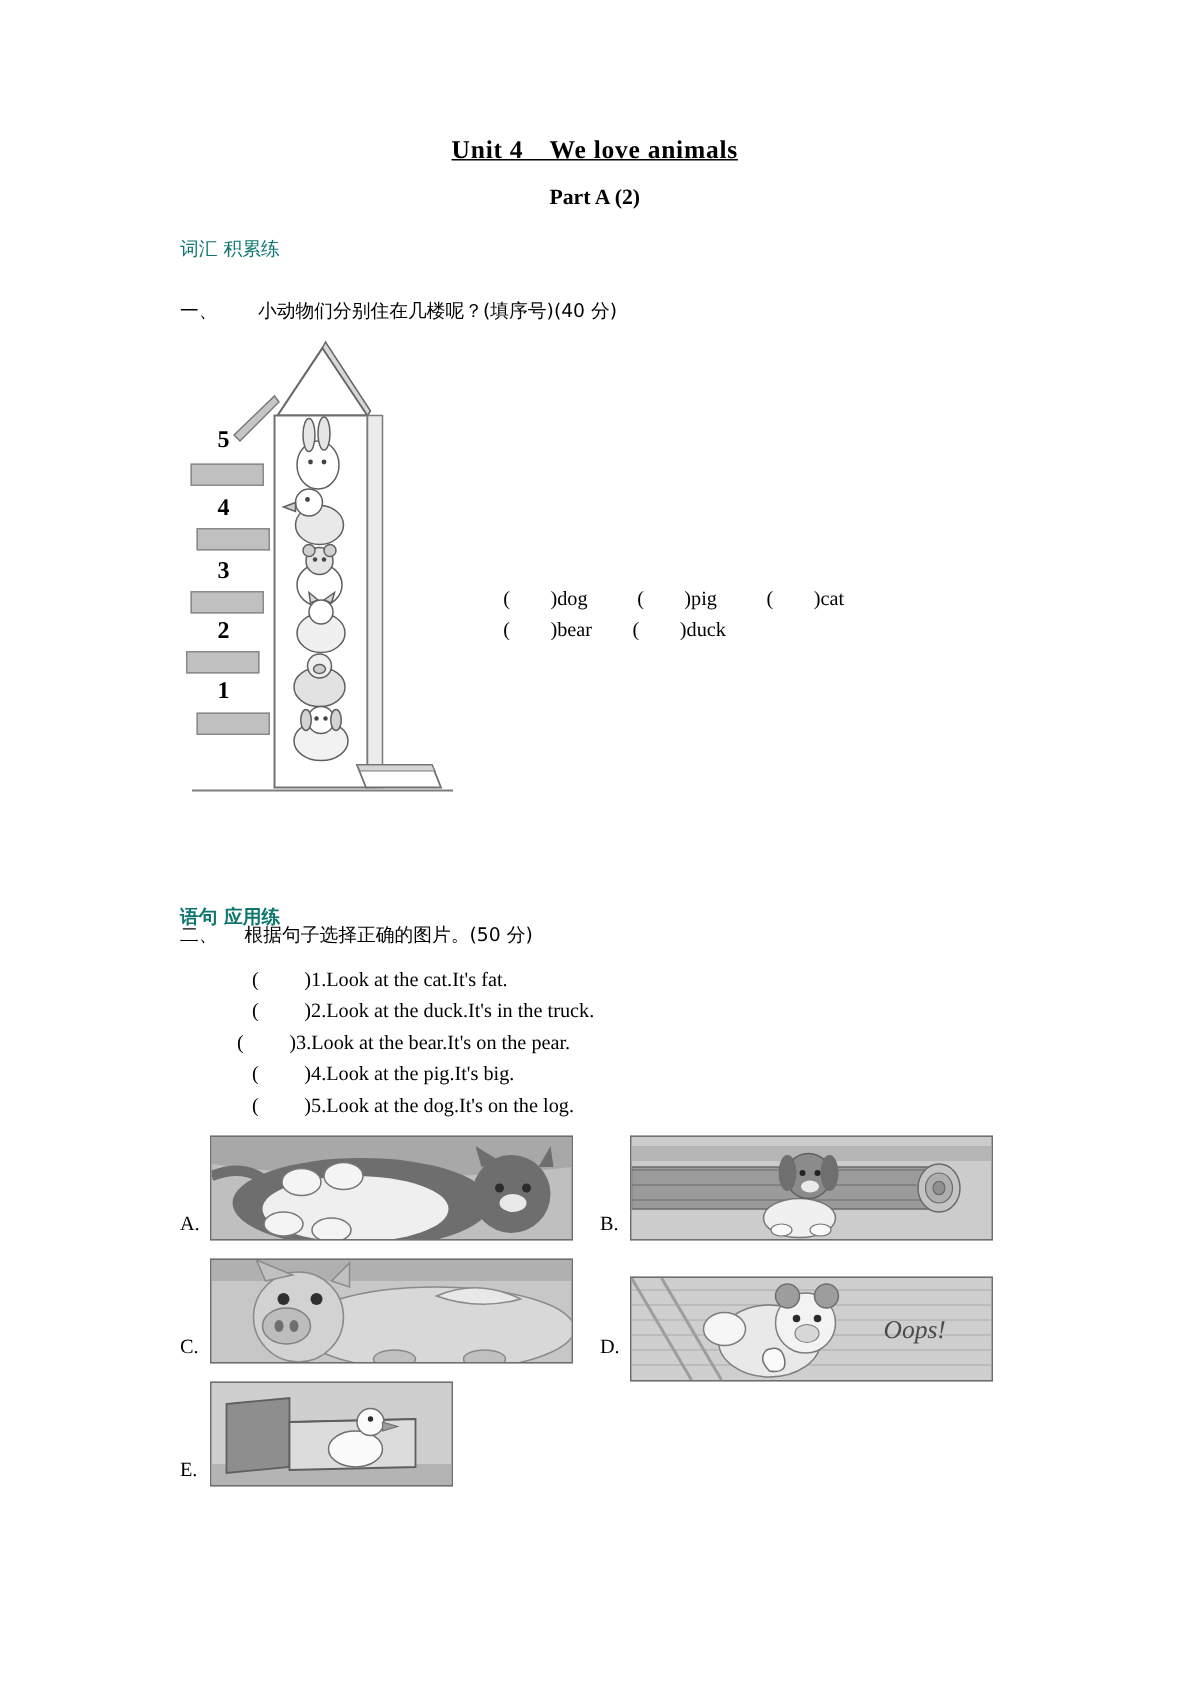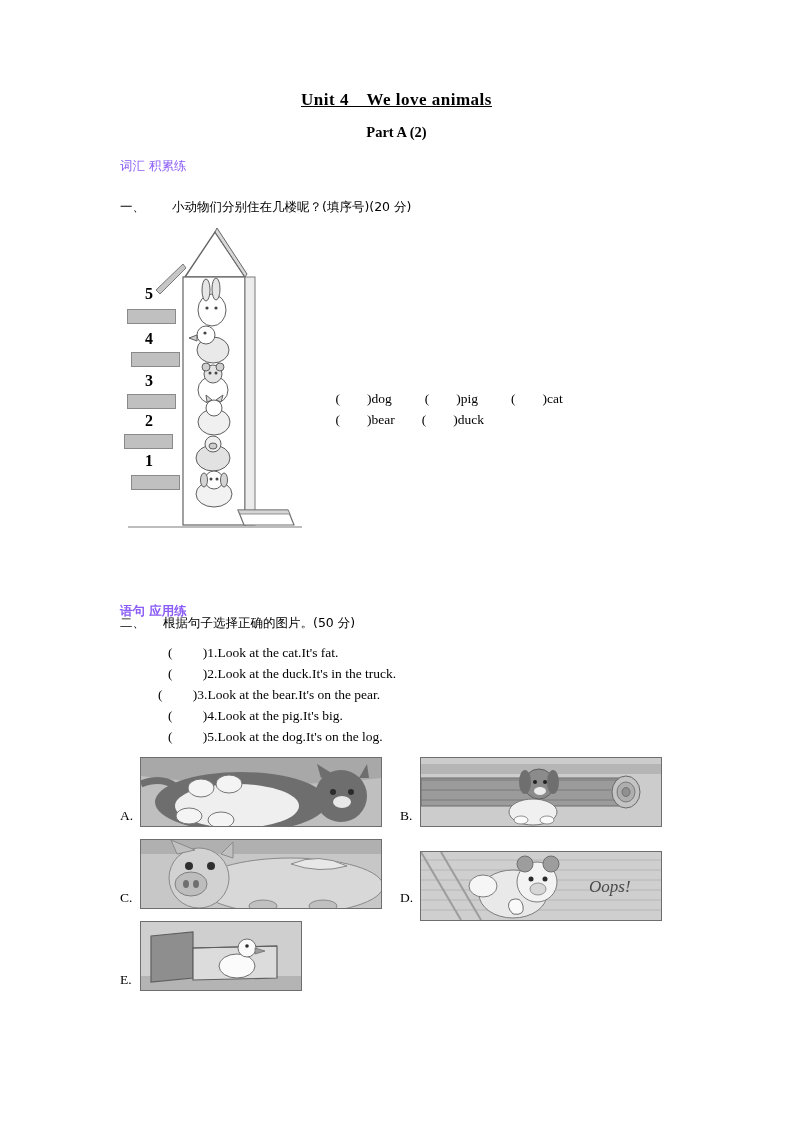--- a/index.html
+++ b/index.html
@@ -36,21 +36,21 @@
     left: 0; top: 124px;
     width: 793px;
     text-align: center;
     font-size: 14.5px;
     font-weight: bold;
   }
   .section-head {
     position: absolute;
     font-size: 12.5px;
     font-family: "DejaVu Sans", sans-serif;
-    color: #8b5cf6;
+    color: #0f766e;
   }
   .q-line {
     position: absolute;
     font-size: 13px;
     font-family: "Liberation Serif", serif;
   }
   .cjk {
     font-family: "DejaVu Sans", sans-serif;
     font-size: 12.5px;
   }
@@ -94,21 +94,21 @@
 <body>
 
 <div class="page">
 
   <div class="title">Unit 4　We love animals</div>
   <div class="subtitle">Part A (2)</div>
 
   <div class="section-head" style="left:120px; top:158px;">词汇  积累练</div>
 
   <div class="q-line cjk" style="left:120px; top:199px;">一、</div>
-  <div class="q-line cjk" style="left:172px; top:199px;">小动物们分别住在几楼呢？(填序号)(20 分)</div>
+  <div class="q-line cjk" style="left:172px; top:199px;">小动物们分别住在几楼呢？(填序号)(40 分)</div>
 
   <svg class="illustration" style="position:absolute; left:120px; top:222px;" width="190" height="315" viewBox="0 0 190 315">
 
     <path d="M8 305 L182 305" stroke="#7d7d7d" stroke-width="1.2" fill="none"></path>
 
     <path d="M65 55 L95 10 L125 55 Z" fill="#ffffff" stroke="#666" stroke-width="1.4"></path>
     <path d="M95 10 L97 6 L127 52 L125 55 Z" fill="#d8d8d8" stroke="#666" stroke-width="1"></path>
 
     <path d="M36 68 L63 42 L66 46 L40 72 Z" fill="#c6c6c6" stroke="#7a7a7a" stroke-width="1"></path>
 

